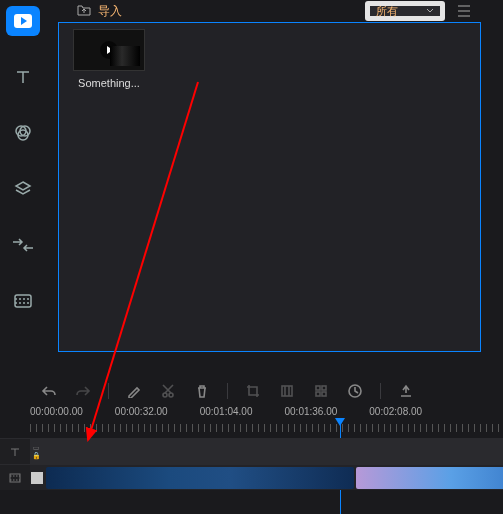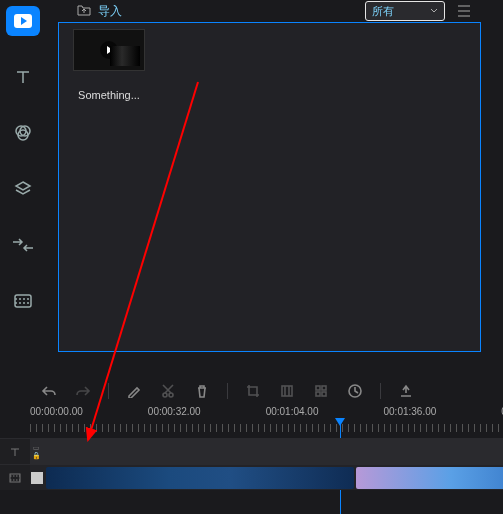--- a/index.html
+++ b/index.html
@@ -41,29 +41,29 @@
     width: 423px; height: 330px;
     border: 1px solid #0a84ff;
     background: #222226;
   }
   .panel-top {
     position: absolute;
     left: 58px; top: 0;
     width: 423px; height: 22px;
     display: flex;
     align-items: center;
-    color: #7dd3fc;
+    color: #fdba74;
   }
   .top-left { display: flex; gap: 6px; align-items: center; margin-left: 18px; }
   .top-left svg { stroke:#aaa; fill:none; }
   .spacer { flex: 1; }
   .dropdown {
     width: 80px; height: 20px;
     background: #2a2a2e;
-    border: 1px solid #e5e5e5;
+    border: 5px solid #e5e5e5;
     border-radius: 3px;
     display: flex; align-items: center; justify-content: space-between;
     padding: 0 6px;
     font-size: 11px;
     cursor: pointer;
   }
   .list-toggle {
     width: 22px; height: 20px;
     display:flex; align-items:center; justify-content:center;
     margin: 0 6px 0 8px;
@@ -90,21 +90,21 @@
     display:flex; align-items:center; justify-content:center;
   }
   .play-dot.blue { background:#0a84ff; }
   .play-triangle {
     width:0;height:0;border-style:solid;
     border-width:4px 0 4px 6px;
     border-color: transparent transparent transparent #fff;
     margin-left:1px;
   }
   .media-label {
-    margin-top: 18px;
+    margin-top: 6px;
     font-size: 11px;
     color: #ddd;
     white-space: nowrap;
     overflow: hidden;
     text-overflow: ellipsis;
   }
   .dark-people {
     position:absolute; right:4px; bottom:4px;
     width:30px; height:20px;
     background: linear-gradient(90deg,#000 0%, #2a2a2a 40%, #000 100%);
@@ -125,21 +125,21 @@
 
   
   .ruler {
     position:absolute;
     left:0; top:406px;
     width:503px; height:28px;
   }
   .ruler-labels {
     display:flex;
     padding-left:30px;
-    gap: 65px;
+    gap: 32px;
     font-size:10px;
     color:#aaa;
   }
   .ticks {
     position:absolute;
     left:30px; right:0; top:18px; height:8px;
     background-image: repeating-linear-gradient(to right,#555 0,#555 1px,transparent 1px,transparent 6px);
   }
   .playhead {
     position:absolute;

